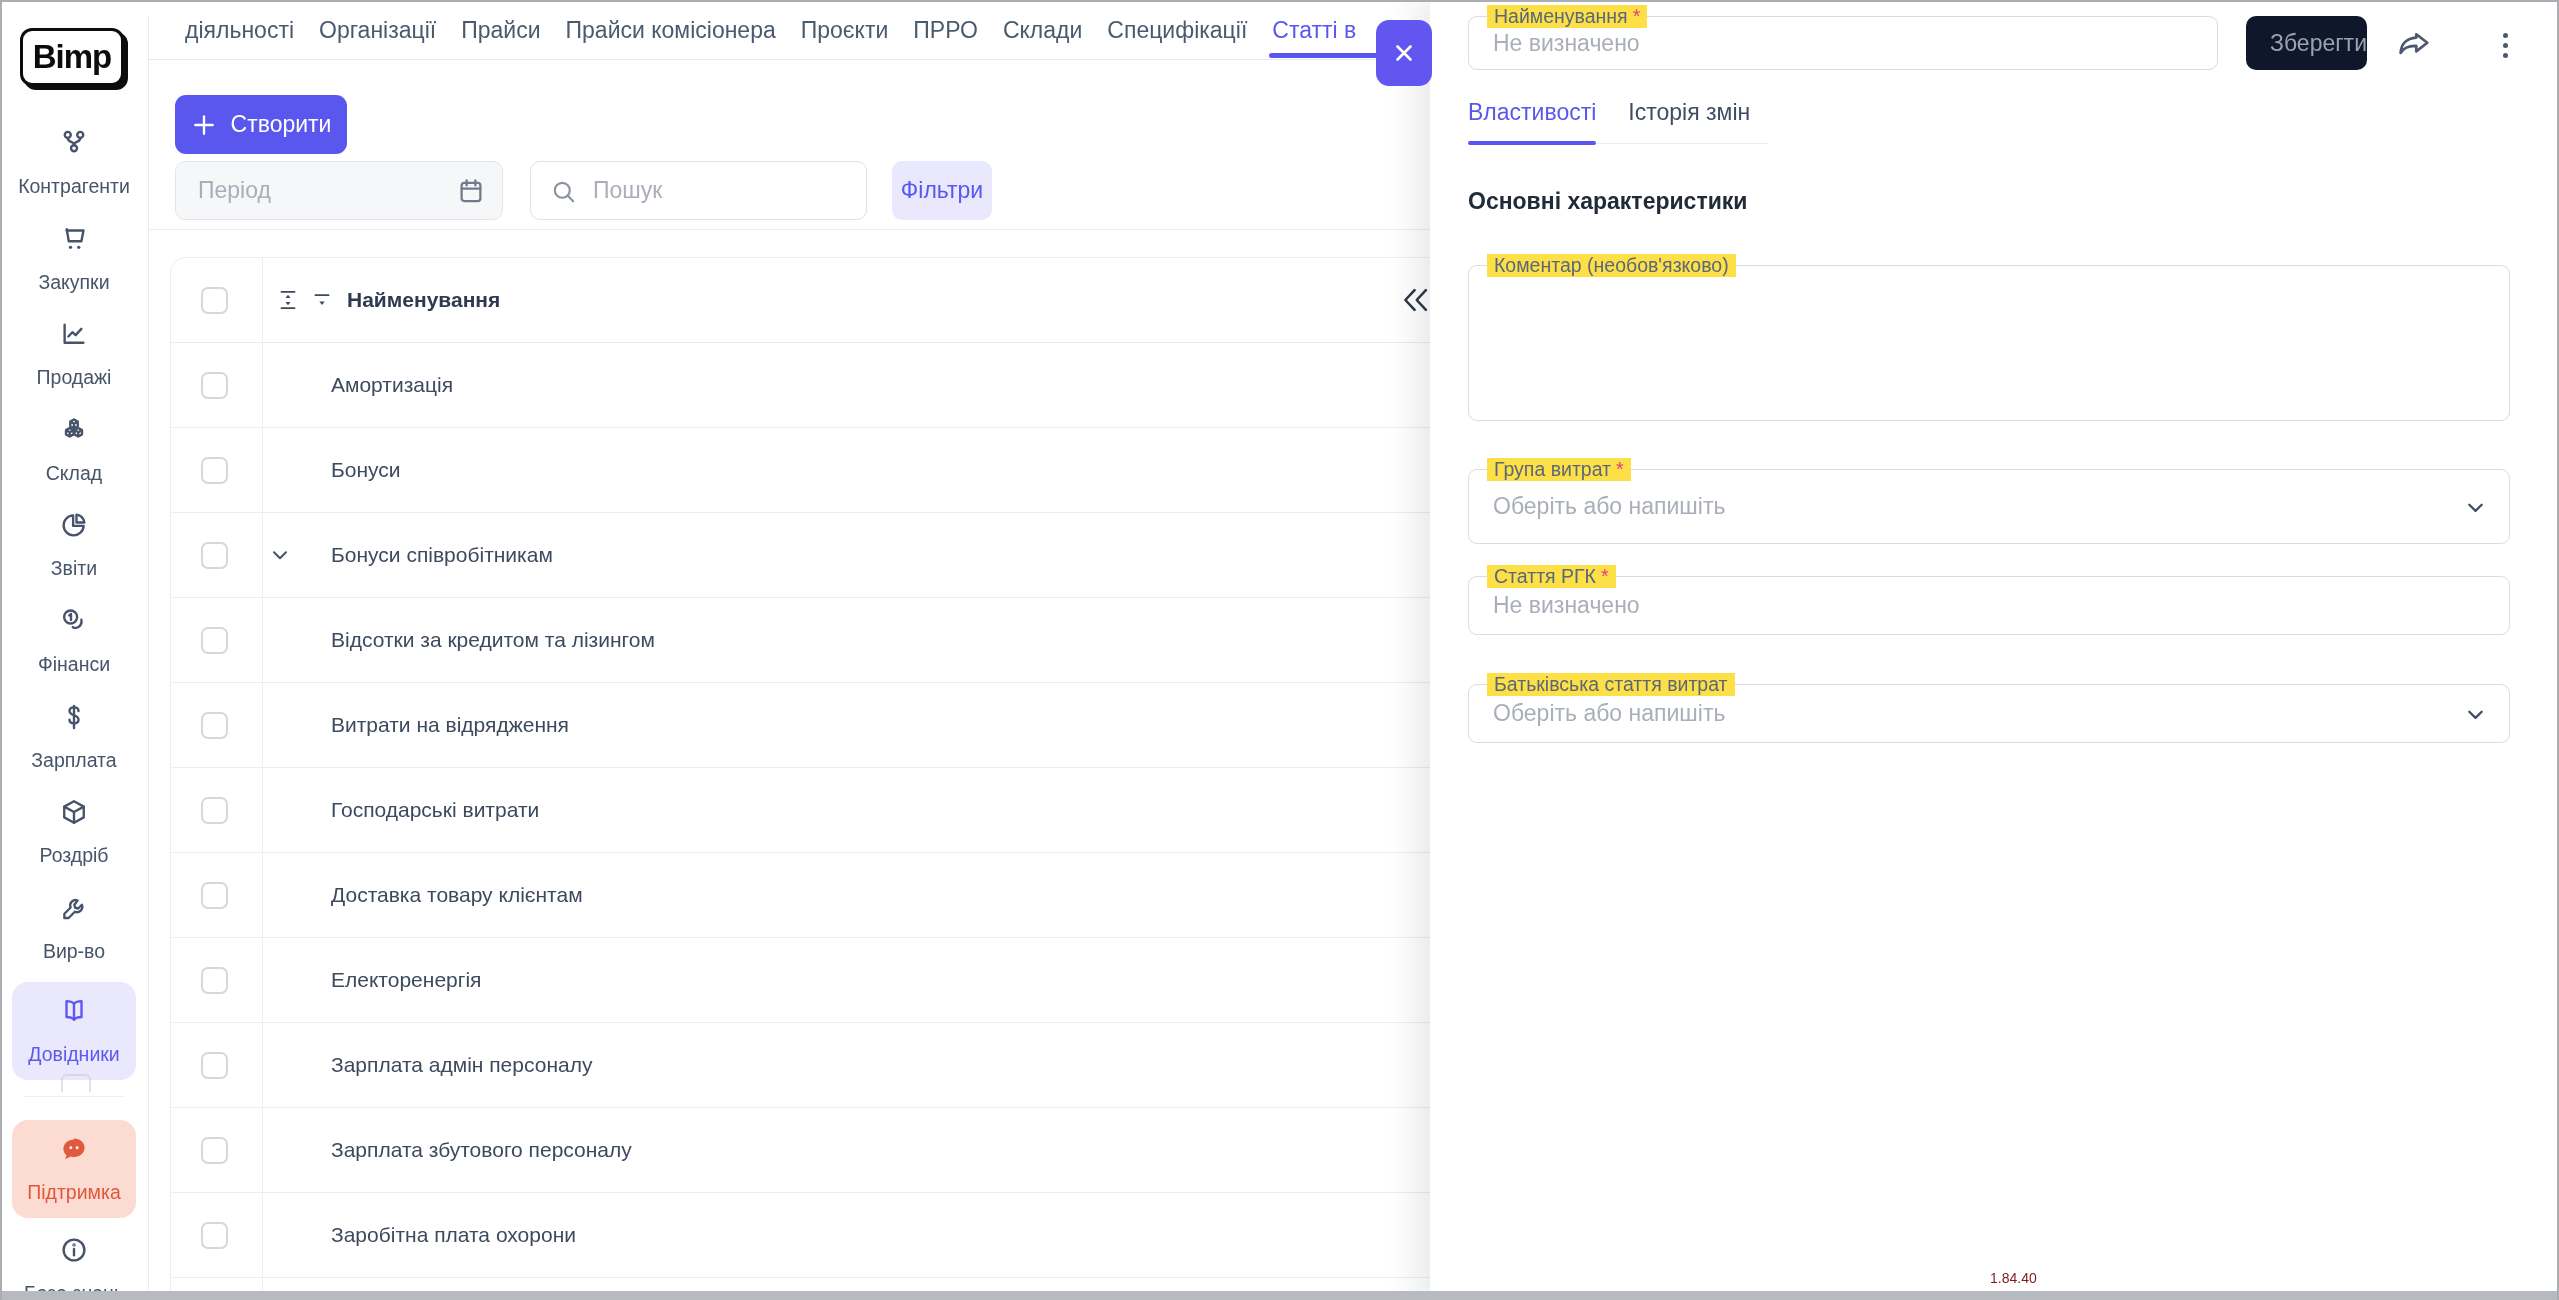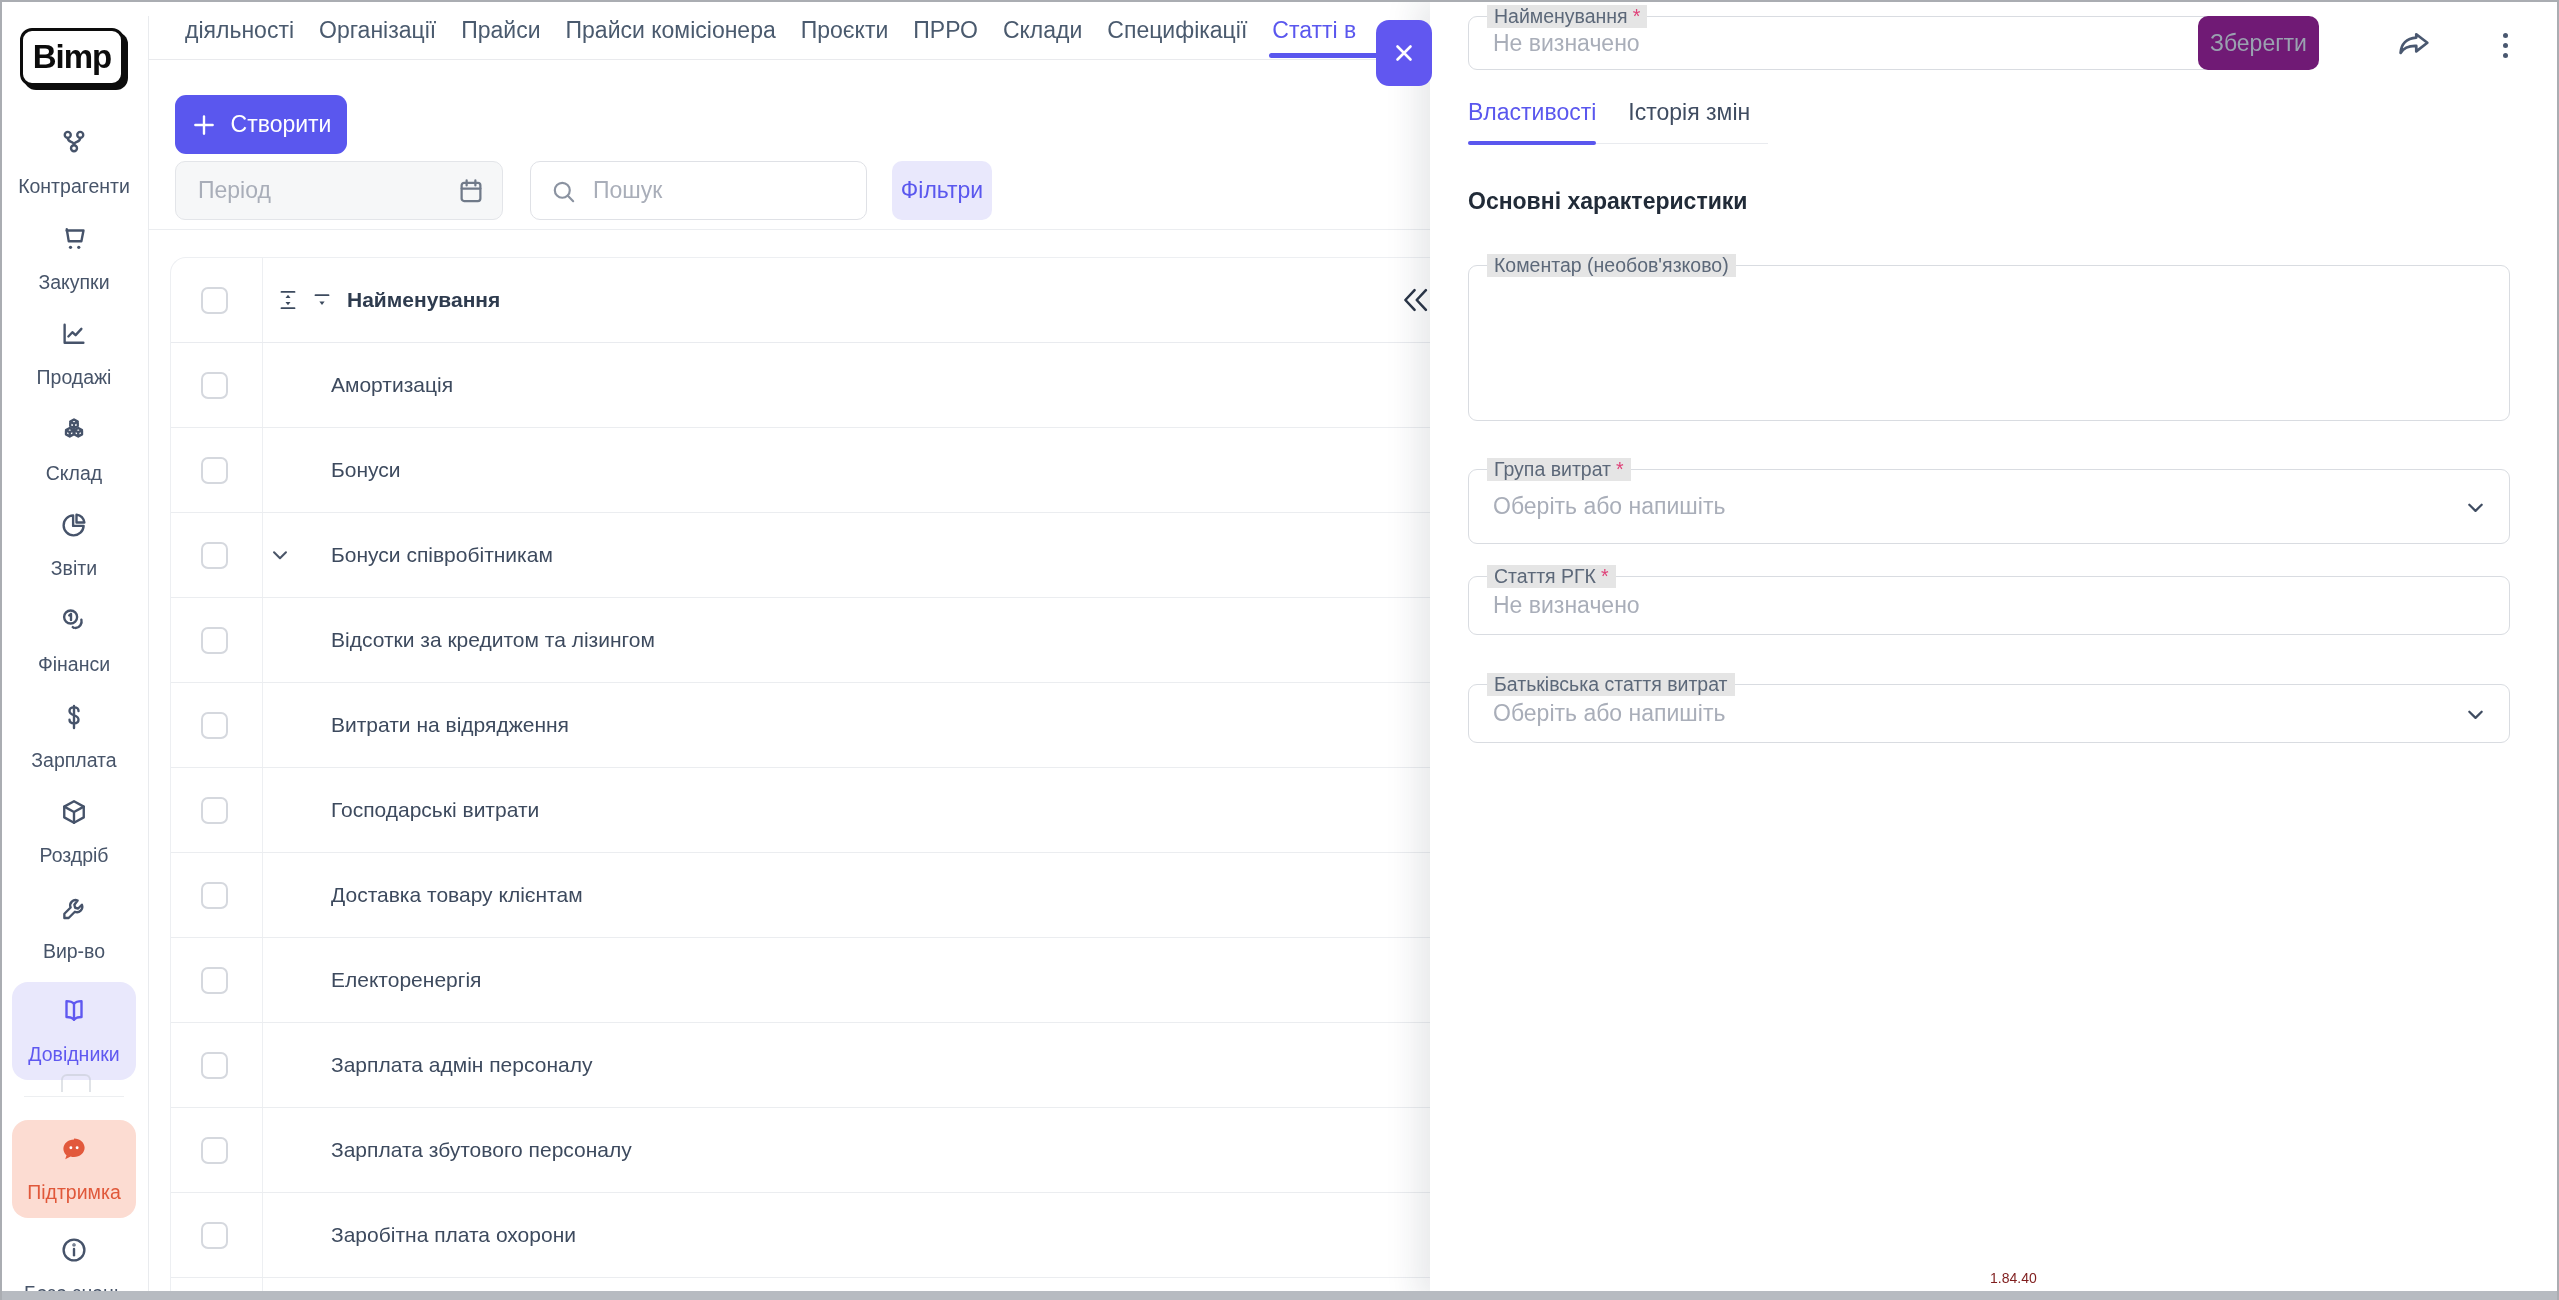--- a/index.html
+++ b/index.html
@@ -64,31 +64,31 @@
   .trow.expandable .rchev{visibility:visible;}
   .rlabel{position:absolute;left:160px;}
 
   
   .drawer{position:absolute;left:1430px;top:0;width:1129px;height:1300px;background:#fff;
           box-shadow:-14px 0 30px rgba(30,41,59,.10);z-index:20;}
   .close-btn{position:absolute;left:1376px;top:20px;width:56px;height:66px;background:#6157f0;border-radius:13px;
              display:flex;align-items:center;justify-content:center;cursor:pointer;z-index:30;}
   .close-btn svg{width:26px;height:26px;stroke:#fff;stroke-width:2.4;stroke-linecap:round;}
   .ofield{position:absolute;border:1px solid #d9dce1;border-radius:9px;background:#fff;box-sizing:border-box;}
-  .flabel{position:absolute;top:-12px;left:18px;background:#e5e5e5;padding:0 7px;font-size:19.5px;color:#5c6879;white-space:nowrap;}
+  .flabel{position:absolute;top:-12px;left:18px;background:#fde047;padding:0 7px;font-size:19.5px;color:#5c6879;white-space:nowrap;}
   .req{color:#df4178;margin-left:5px;}
   .ofield input,.ofield textarea{position:absolute;inset:0;width:100%;height:100%;border:none;outline:none;background:transparent;
         font-family:inherit;font-size:23px;color:#3d4a5e;padding:0 24px;box-sizing:border-box;resize:none;}
   .ofield textarea{padding-top:16px;}
   .ofield input::placeholder{color:#a9aeb9;}
   .fchev{position:absolute;right:20px;top:50%;margin-top:-13px;width:27px;height:27px;stroke:#3f4c61;stroke-width:2;fill:none;
          stroke-linecap:round;stroke-linejoin:round;cursor:pointer;}
   .f-name{left:38px;top:16px;width:750px;height:54px;}
-  .save-btn{position:absolute;left:768px;top:16px;width:121px;height:54px;background:#701a75;border-radius:10px;
-            color:#9aa2b0;font-size:23px;display:flex;align-items:center;justify-content:center;cursor:default;}
+  .save-btn{position:absolute;left:816px;top:16px;width:121px;height:54px;background:#0f172a;border-radius:10px;
+            color:#9aa2b0;font-size:23px;display:flex;align-items:center;justify-content:flex-end;cursor:default;}
   .share-ic{position:absolute;left:966px;top:26px;width:38px;height:38px;stroke:#4a5870;stroke-width:1.7;fill:none;
             stroke-linecap:round;stroke-linejoin:round;cursor:pointer;}
   .kebab{position:absolute;left:1056px;top:26px;width:38px;height:38px;display:flex;flex-direction:column;align-items:center;
          justify-content:center;gap:5px;cursor:pointer;}
   .kebab i{width:5px;height:5px;border-radius:50%;background:#4a5870;}
   .dtabs{position:absolute;left:38px;top:99px;width:300px;display:flex;gap:32px;border-bottom:1px solid #e9ebef;}
   .dtab{font-size:23px;color:#3f4c61;padding-bottom:17px;position:relative;cursor:pointer;white-space:nowrap;}
   .dtab.active{color:#5a57ee;}
   .dtab.active::after{content:'';position:absolute;left:0;right:0;bottom:-2px;height:4px;background:#5a57ee;border-radius:2px;}
   .dheading{position:absolute;left:38px;top:188px;font-size:23px;font-weight:bold;color:#212b38;}

